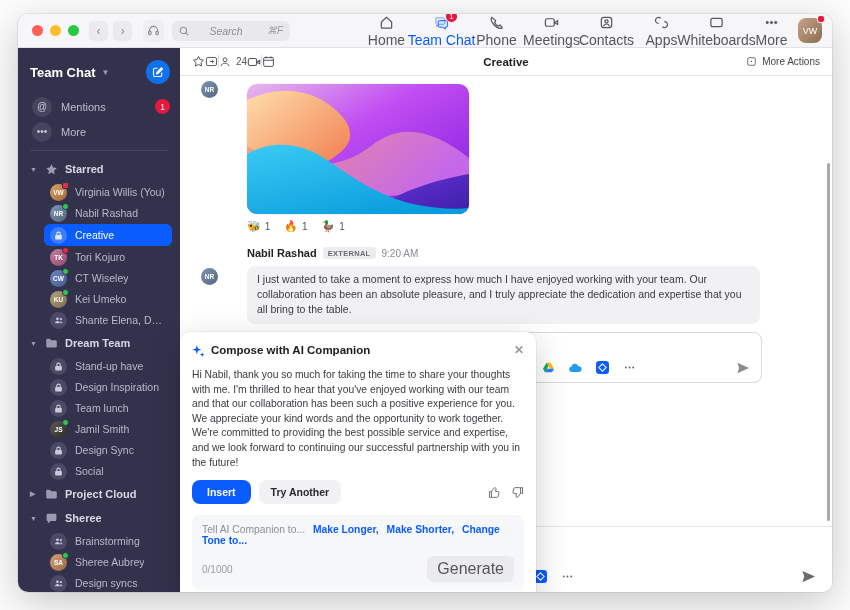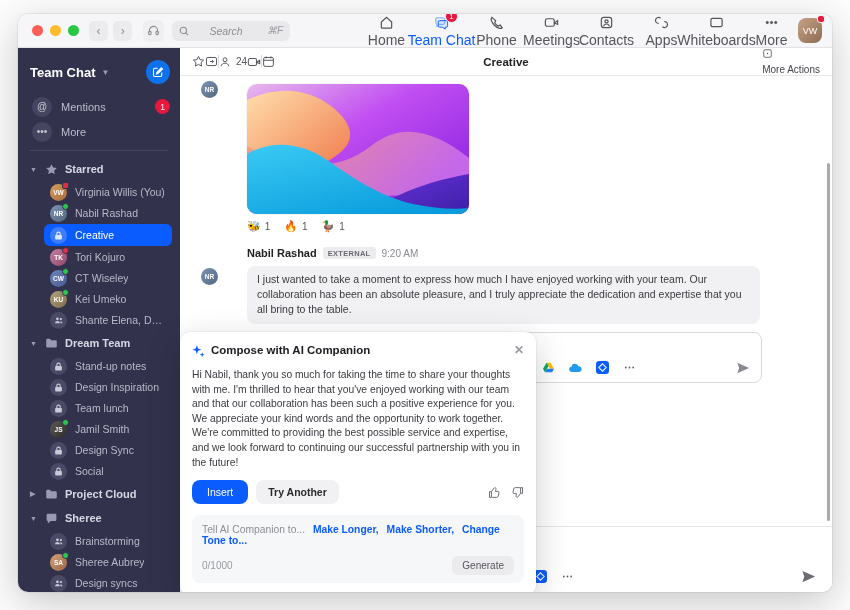--- a/index.html
+++ b/index.html
@@ -51,21 +51,21 @@
   .slock, .sgroup { width:17px; height:17px; border-radius:50%; background:#4a4a66; display:flex; align-items:center; justify-content:center; flex:0 0 auto;}
   .sitem.sel .slock { background:#3d7dff; }
   .slabel { white-space:nowrap; overflow:hidden; text-overflow:ellipsis; }
 
   
   .chathead { height:28px; border-bottom:1px solid #e7e7ea; display:flex; align-items:center; padding:0 12px; flex:0 0 auto; position:relative;}
   .chathead .lefticons { display:flex; align-items:center; color:#55555c; }
   .vsep { width:1px; height:13px; background:#dcdce0; }
   .membercount { font-size:10px; color:#55555c; margin-left:2px;}
   .chattitle { position:absolute; left:0; right:0; text-align:center; font-size:11.5px; font-weight:bold; color:#222; pointer-events:none;}
-  .moreactions { margin-left:auto; display:flex; align-items:flex-start; gap:5px; font-size:10px; color:#44444a; cursor:pointer; z-index:1;flex-direction:column;}
+  .moreactions { margin-left:auto; display:flex; align-items:flex-end; gap:5px; font-size:10px; color:#44444a; cursor:pointer; z-index:1;}
 
   
   .messages { flex:1; position:relative; min-height:0; padding:8px 0 0 45px; }
   .msgimgwrap { position:relative; }
   .msgav { position:absolute; left:-24px; top:-3px; width:17px; height:17px; border-radius:50%; color:#fff; font-size:6.5px; font-weight:bold; display:flex; align-items:center; justify-content:center;}
   .gradimg { width:222px; height:130px; border-radius:10px; overflow:hidden; margin-left:22px; box-shadow:0 0 0 1px rgba(0,0,0,.04);}
   .reactions { display:flex; gap:14px; margin:6px 0 14px 22px; font-size:10px; color:#55555c; align-items:center;}
   .reaction { display:flex; gap:4px; align-items:center; cursor:pointer;}
   .reaction .em { font-size:11px; }
   .msgmeta { display:flex; align-items:center; gap:6px; margin-left:22px; font-size:10px; color:#8b8b92; }
@@ -83,29 +83,29 @@
   .ticon.hl { background:#ddeafe; }
   .giftxt { font-size:7px; font-weight:bold; color:#5c5c66; letter-spacing:.2px;}
   .codetxt { font-size:8.5px; font-weight:bold; color:#5c5c66; }
 
   
   .aipopup { position:absolute; left:0; top:256px; width:356px; background:#fff; border-radius:10px; box-shadow:0 10px 34px rgba(0,0,0,.2), 0 0 0 1px rgba(0,0,0,.04); padding:11px 12px 12px; z-index:5;}
   .aihead { display:flex; align-items:center; gap:6px; font-size:11.5px; font-weight:bold; color:#1b1b20;}
   .aihead .x { margin-left:auto; color:#9a9aa2; font-size:12px; cursor:pointer; }
   .aibody { margin-top:11px; font-size:10.3px; line-height:1.42; color:#3a3a40; }
   .aibtns { display:flex; align-items:center; gap:8px; margin-top:10px; }
-  .btn-insert { background:#0b5cff; color:#fff; font-size:10.5px; font-weight:normal; border:none; border-radius:8px; padding:6px 15px; cursor:pointer; font-family:inherit;}
+  .btn-insert { background:#0b5cff; color:#fff; font-size:10.5px; font-weight:bold; border:none; border-radius:8px; padding:6px 15px; cursor:pointer; font-family:inherit;}
   .btn-try { background:#f1f1f4; color:#2a2a2e; font-size:10.5px; font-weight:bold; border:none; border-radius:8px; padding:6px 12px; cursor:pointer; font-family:inherit;}
   .thumbs { margin-left:auto; display:flex; gap:10px; color:#6b6b72; }
   .aitell { margin-top:11px; background:#f6f7f9; border-radius:8px; padding:9px 10px 8px; }
   .tellrow { font-size:10.3px; color:#8e8e95; }
   .tellrow a { color:#0b5cff; text-decoration:none; margin-left:5px; font-weight:bold; cursor:pointer;}
   .genrow { display:flex; align-items:center; margin-top:10px; }
   .counter { font-size:10px; color:#9a9aa2; }
-  .btn-gen { margin-left:auto; background:#ebebee; color:#55555c; font-size:10px; border:none; border-radius:6px; padding:4px 10px; cursor:pointer; font-family:inherit;}
+  .btn-gen { margin-left:auto; background:#ebebee; color:#55555c; font-size:16px; border:none; border-radius:6px; padding:4px 10px; cursor:pointer; font-family:inherit;}
 
   .scrollbar { position:absolute; right:2px; top:87px; width:3px; height:358px; background:#a9a9af; border-radius:2px; }
 
   
   .composearea { flex:0 0 auto; height:66px; border-top:1px solid #e5e5e9; padding:9px 16px 8px; display:flex; flex-direction:column; }
   .composearea .ph { font-size:10.5px; color:#9a9aa2; }
   .composearea .tbar { margin-top:auto; }
 
   svg { display:block; }
 </style>
@@ -295,21 +295,21 @@
             <path d="M1.5 3.5A1.5 1.5 0 0 1 3 2h3l1.5 2H13a1.5 1.5 0 0 1 1.5 1.5v6A1.5 1.5 0 0 1 13 13H3a1.5 1.5 0 0 1-1.5-1.5z"></path>
           </svg>
         <span>Dream Team</span>
       </div>
       <div class="sitem">
         <span class="slock">
             <svg width="9" height="9" viewBox="0 0 16 16" fill="#c9c9d8">
               <path d="M4 7V5a4 4 0 0 1 8 0v2h.5A1.5 1.5 0 0 1 14 8.5v5A1.5 1.5 0 0 1 12.5 15h-9A1.5 1.5 0 0 1 2 13.5v-5A1.5 1.5 0 0 1 3.5 7zm2 0h4V5a2 2 0 0 0-4 0z"></path>
             </svg>
           </span>
-        <span class="slabel">Stand-up notes</span>
+        <span class="slabel">Stand-up have</span>
       </div>
       <div class="sitem">
         <span class="slock">
             <svg width="9" height="9" viewBox="0 0 16 16" fill="#c9c9d8">
               <path d="M4 7V5a4 4 0 0 1 8 0v2h.5A1.5 1.5 0 0 1 14 8.5v5A1.5 1.5 0 0 1 12.5 15h-9A1.5 1.5 0 0 1 2 13.5v-5A1.5 1.5 0 0 1 3.5 7zm2 0h4V5a2 2 0 0 0-4 0z"></path>
             </svg>
           </span>
         <span class="slabel">Design Inspiration</span>
       </div>
       <div class="sitem">

